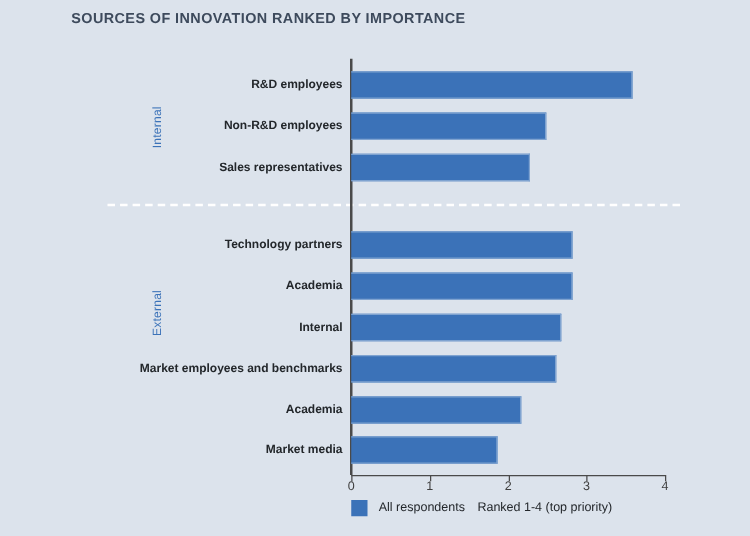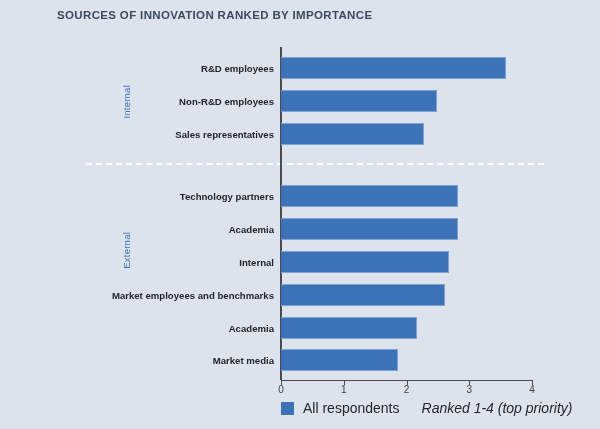--- a/index.html
+++ b/index.html
@@ -126,28 +126,27 @@
     align-items: center;
     white-space: nowrap;
   }
   #legend-swatch {
     width: 13px;
     height: 13px;
     background: #3b72b8;
     margin-right: 9px;
   }
   #legend-series-label {
-    font-size: 14px;
+    font-size: 10px;
     color: #23272b;
-    margin-right: 22px;
+    margin-right: 10px;
   }
   #legend-note {
-    font-size: 14px;
+    font-size: 10px;
     color: #23272b;
-    font-style: italic;
   }
 </style>
 </head>
 <body>
 
 <div id="chart-root">
 
   <div id="chart-title">SOURCES OF INNOVATION RANKED BY IMPORTANCE</div>
 
   <div id="group-divider"></div>

